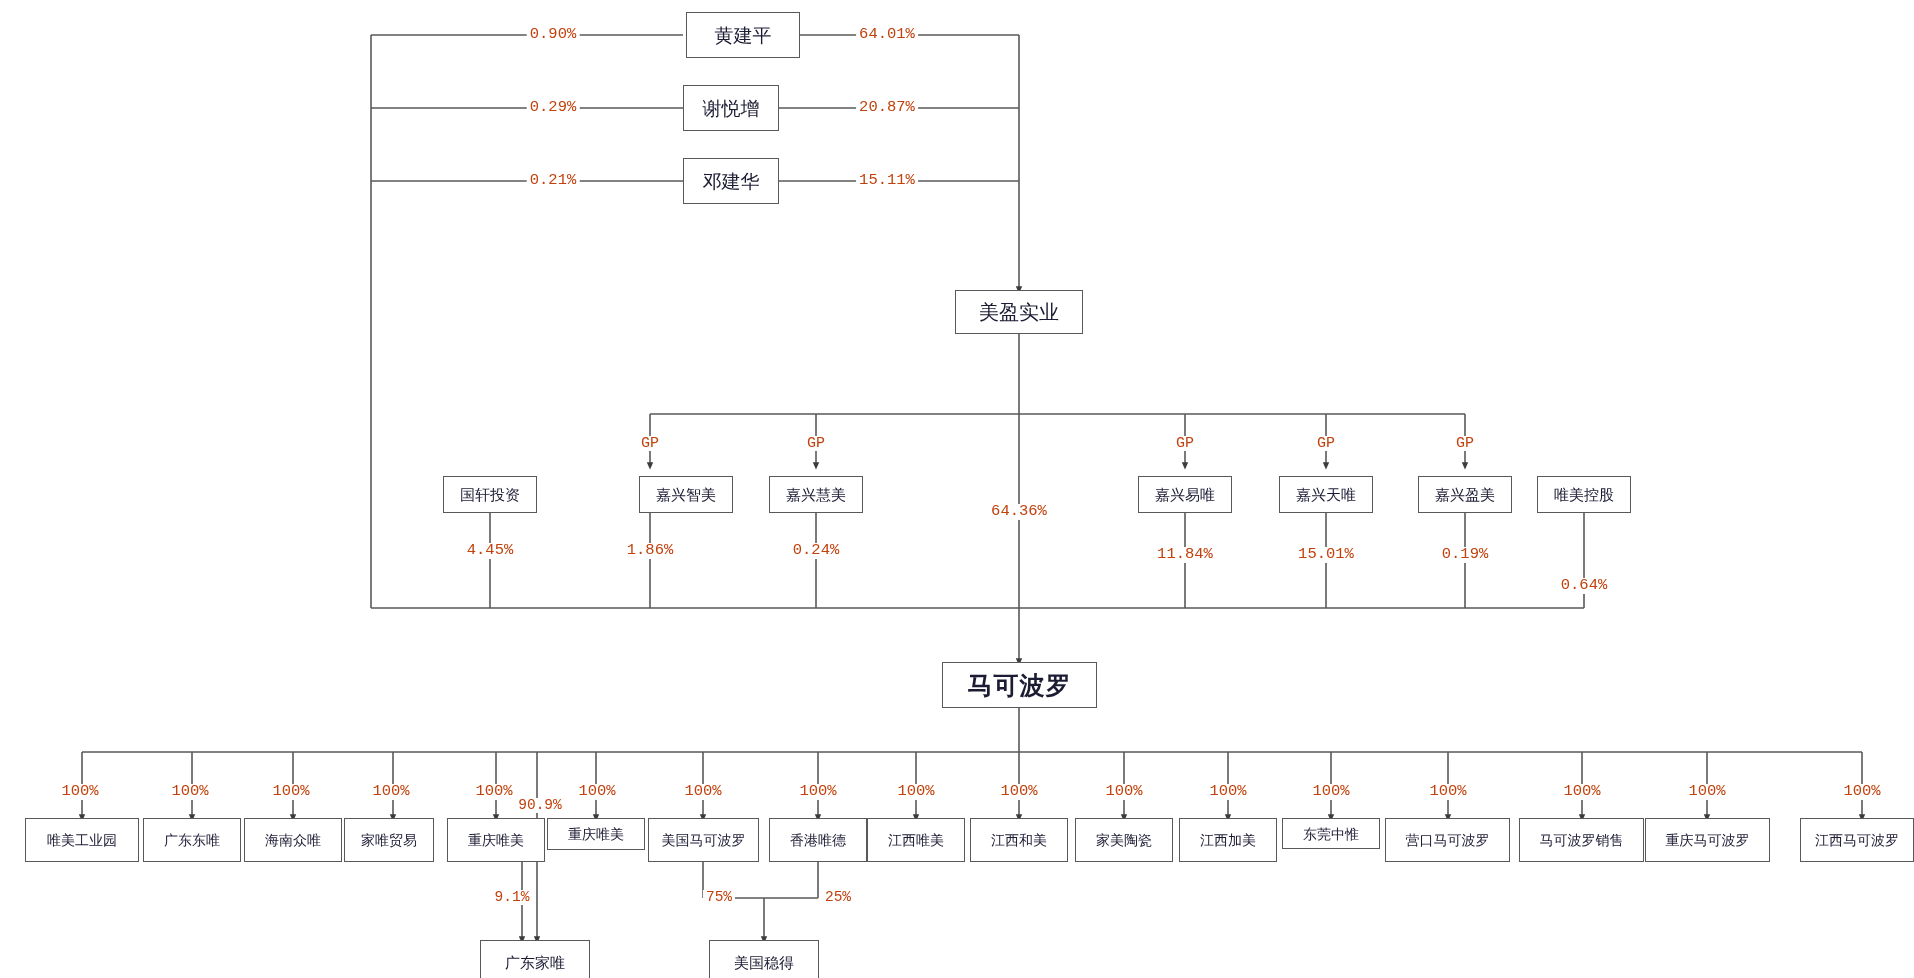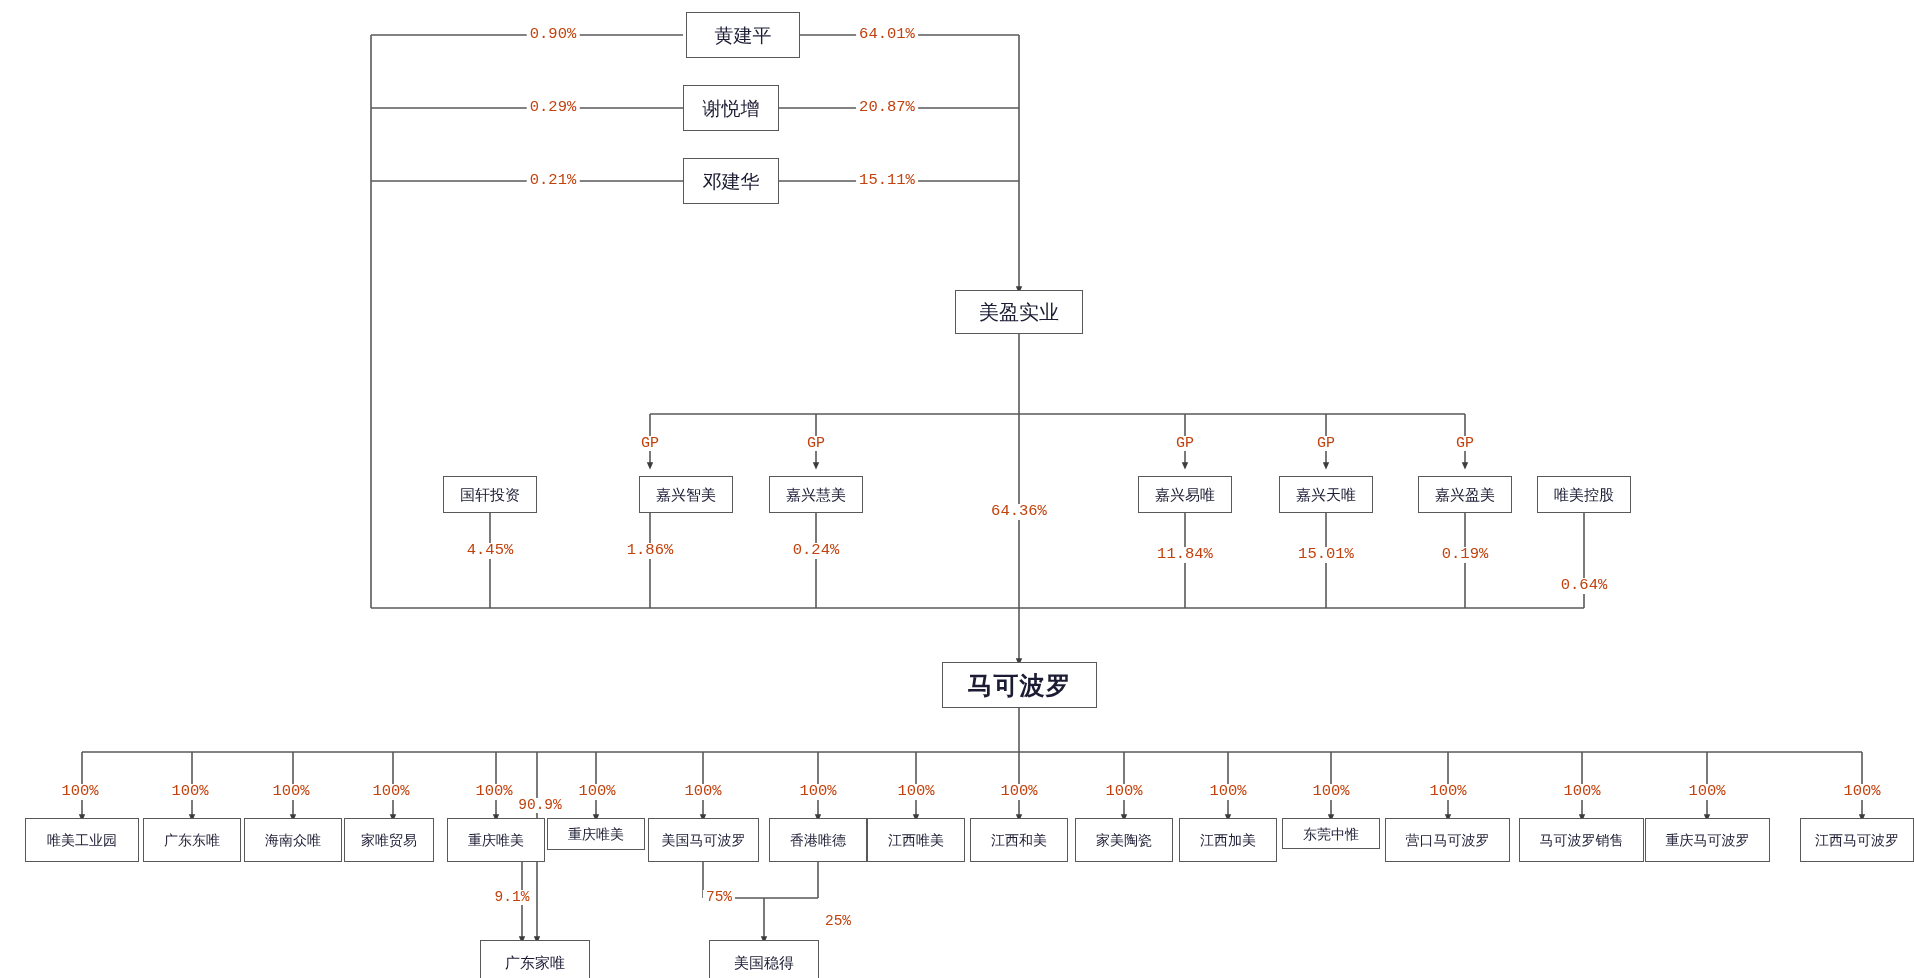--- a/index.html
+++ b/index.html
@@ -271,19 +271,19 @@
     <span>江西马可波罗</span>
   </div>
 
   <div class="lbl c small" style="left:512px; top:890px;">9.1%</div>
 
   <div class="node sub2" style="left:480px; top:940px; width:110px; height:44px;">
     <span>广东家唯</span>
   </div>
 
   <div class="lbl c small" style="left:719px; top:890px;">75%</div>
-  <div class="lbl c small" style="left:838px; top:890px;margin-top:24px;">25%</div>
+  <div class="lbl c small" style="left:838px; top:890px;">25%</div>
 
   <div class="node sub2" style="left:709px; top:940px; width:110px; height:44px;">
     <span>美国稳得</span>
   </div>
 
 </div>
 
 </body></html>

